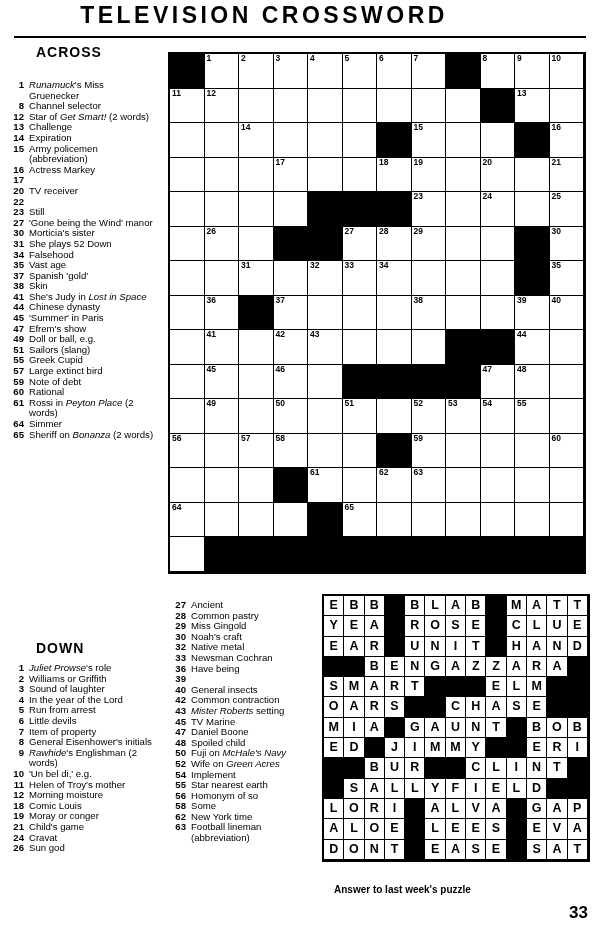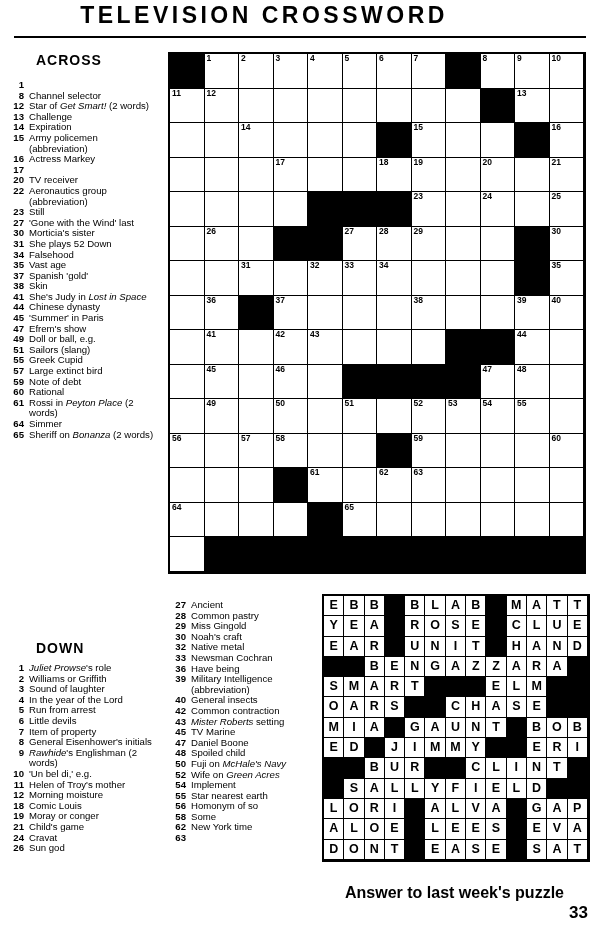--- a/index.html
+++ b/index.html
@@ -11,21 +11,21 @@
   
   .title{
     position:absolute;top:2px;left:0;width:528px;text-align:center;
     font-size:23px;font-weight:bold;letter-spacing:3.5px;
   }
   .rule{
     position:absolute;left:14px;top:36px;width:572px;height:2px;background:#000;
   }
   
   .across-head{
-    position:absolute;left:36px;top:52px;font-size:14px;font-weight:bold;letter-spacing:1px;
+    position:absolute;left:36px;top:44px;font-size:14px;font-weight:bold;letter-spacing:1px;
   }
   .down-head{
     position:absolute;left:36px;top:640px;font-size:14px;font-weight:bold;letter-spacing:1px;
   }
   .cluecol{position:absolute;font-size:9.6px;line-height:10.6px;}
   .cluecol .clue{display:flex;margin-bottom:0px;}
   .cluecol .num{width:18px;text-align:right;padding-right:5px;flex:none;font-weight:bold;}
   .cluecol .txt{flex:1;}
   .cluecol i{font-style:italic;}
 
@@ -61,36 +61,37 @@
     border:2px solid #000;background:#000;
     display:grid;grid-template-columns:repeat(13,20.3px);grid-auto-rows:20.3px;
   }
   .acell{
     border-right:1px solid #000;border-bottom:1px solid #000;
     background:#fff;box-sizing:border-box;
     font-size:12.5px;font-weight:bold;text-align:center;line-height:19px;
   }
   .acell.blk{background:#000;}
   .answer-note{
-    position:absolute;left:345px;top:884px;font-size:16px;font-weight:bold;
+    position:absolute;left:334px;top:884px;font-size:10px;font-weight:bold;
   }
   .pageno{
     position:absolute;right:12px;bottom:6px;font-size:17px;font-weight:bold;
   }
 </style>
 </head>
 <body>
 
 <div class="title">TELEVISION CROSSWORD</div>
 <div class="rule"></div>
 
 <div class="across-head">ACROSS</div>
 <div class="cluecol" id="across-clues">
     <div class="clue">
       <span class="num">1</span>
+      <span class="txt"><i>Runamuck</i>'s Miss Gruenecker</span>
     </div>
     <div class="clue">
       <span class="num">8</span>
       <span class="txt">Channel selector</span>
     </div>
     <div class="clue">
       <span class="num">12</span>
       <span class="txt">Star of <i>Get Smart!</i> (2 words)</span>
     </div>
     <div class="clue">
@@ -111,29 +112,28 @@
     </div>
     <div class="clue">
       <span class="num">17</span>
     </div>
     <div class="clue">
       <span class="num">20</span>
       <span class="txt">TV receiver</span>
     </div>
     <div class="clue">
       <span class="num">22</span>
-      <span class="txt">Aeronautics group (abbreviation)</span>
     </div>
     <div class="clue">
       <span class="num">23</span>
       <span class="txt">Still</span>
     </div>
     <div class="clue">
       <span class="num">27</span>
-      <span class="txt">'Gone with the Wind' last</span>
+      <span class="txt">'Gone being the Wind' manor</span>
     </div>
     <div class="clue">
       <span class="num">30</span>
       <span class="txt">Morticia's sister</span>
     </div>
     <div class="clue">
       <span class="num">31</span>
       <span class="txt">She plays 52 Down</span>
     </div>
     <div class="clue">
@@ -301,21 +301,20 @@
     <div class="clue">
       <span class="num">33</span>
       <span class="txt">Newsman Cochran</span>
     </div>
     <div class="clue">
       <span class="num">36</span>
       <span class="txt">Have being</span>
     </div>
     <div class="clue">
       <span class="num">39</span>
-      <span class="txt">Military Intelligence (abbreviation)</span>
     </div>
     <div class="clue">
       <span class="num">40</span>
       <span class="txt">General insects</span>
     </div>
     <div class="clue">
       <span class="num">42</span>
       <span class="txt">Common contraction</span>
     </div>
     <div class="clue">
@@ -357,20 +356,21 @@
     <div class="clue">
       <span class="num">58</span>
       <span class="txt">Some</span>
     </div>
     <div class="clue">
       <span class="num">62</span>
       <span class="txt">New York time</span>
     </div>
     <div class="clue">
       <span class="num">63</span>
+      <span class="txt">Football lineman (abbreviation)</span>
     </div>
   </div>
 
 <div class="grid" id="puzzle-grid">
     <div class="cell blk"></div>
     <div class="cell">
       <span class="n">1</span>
     </div>
     <div class="cell">
       <span class="n">2</span>

